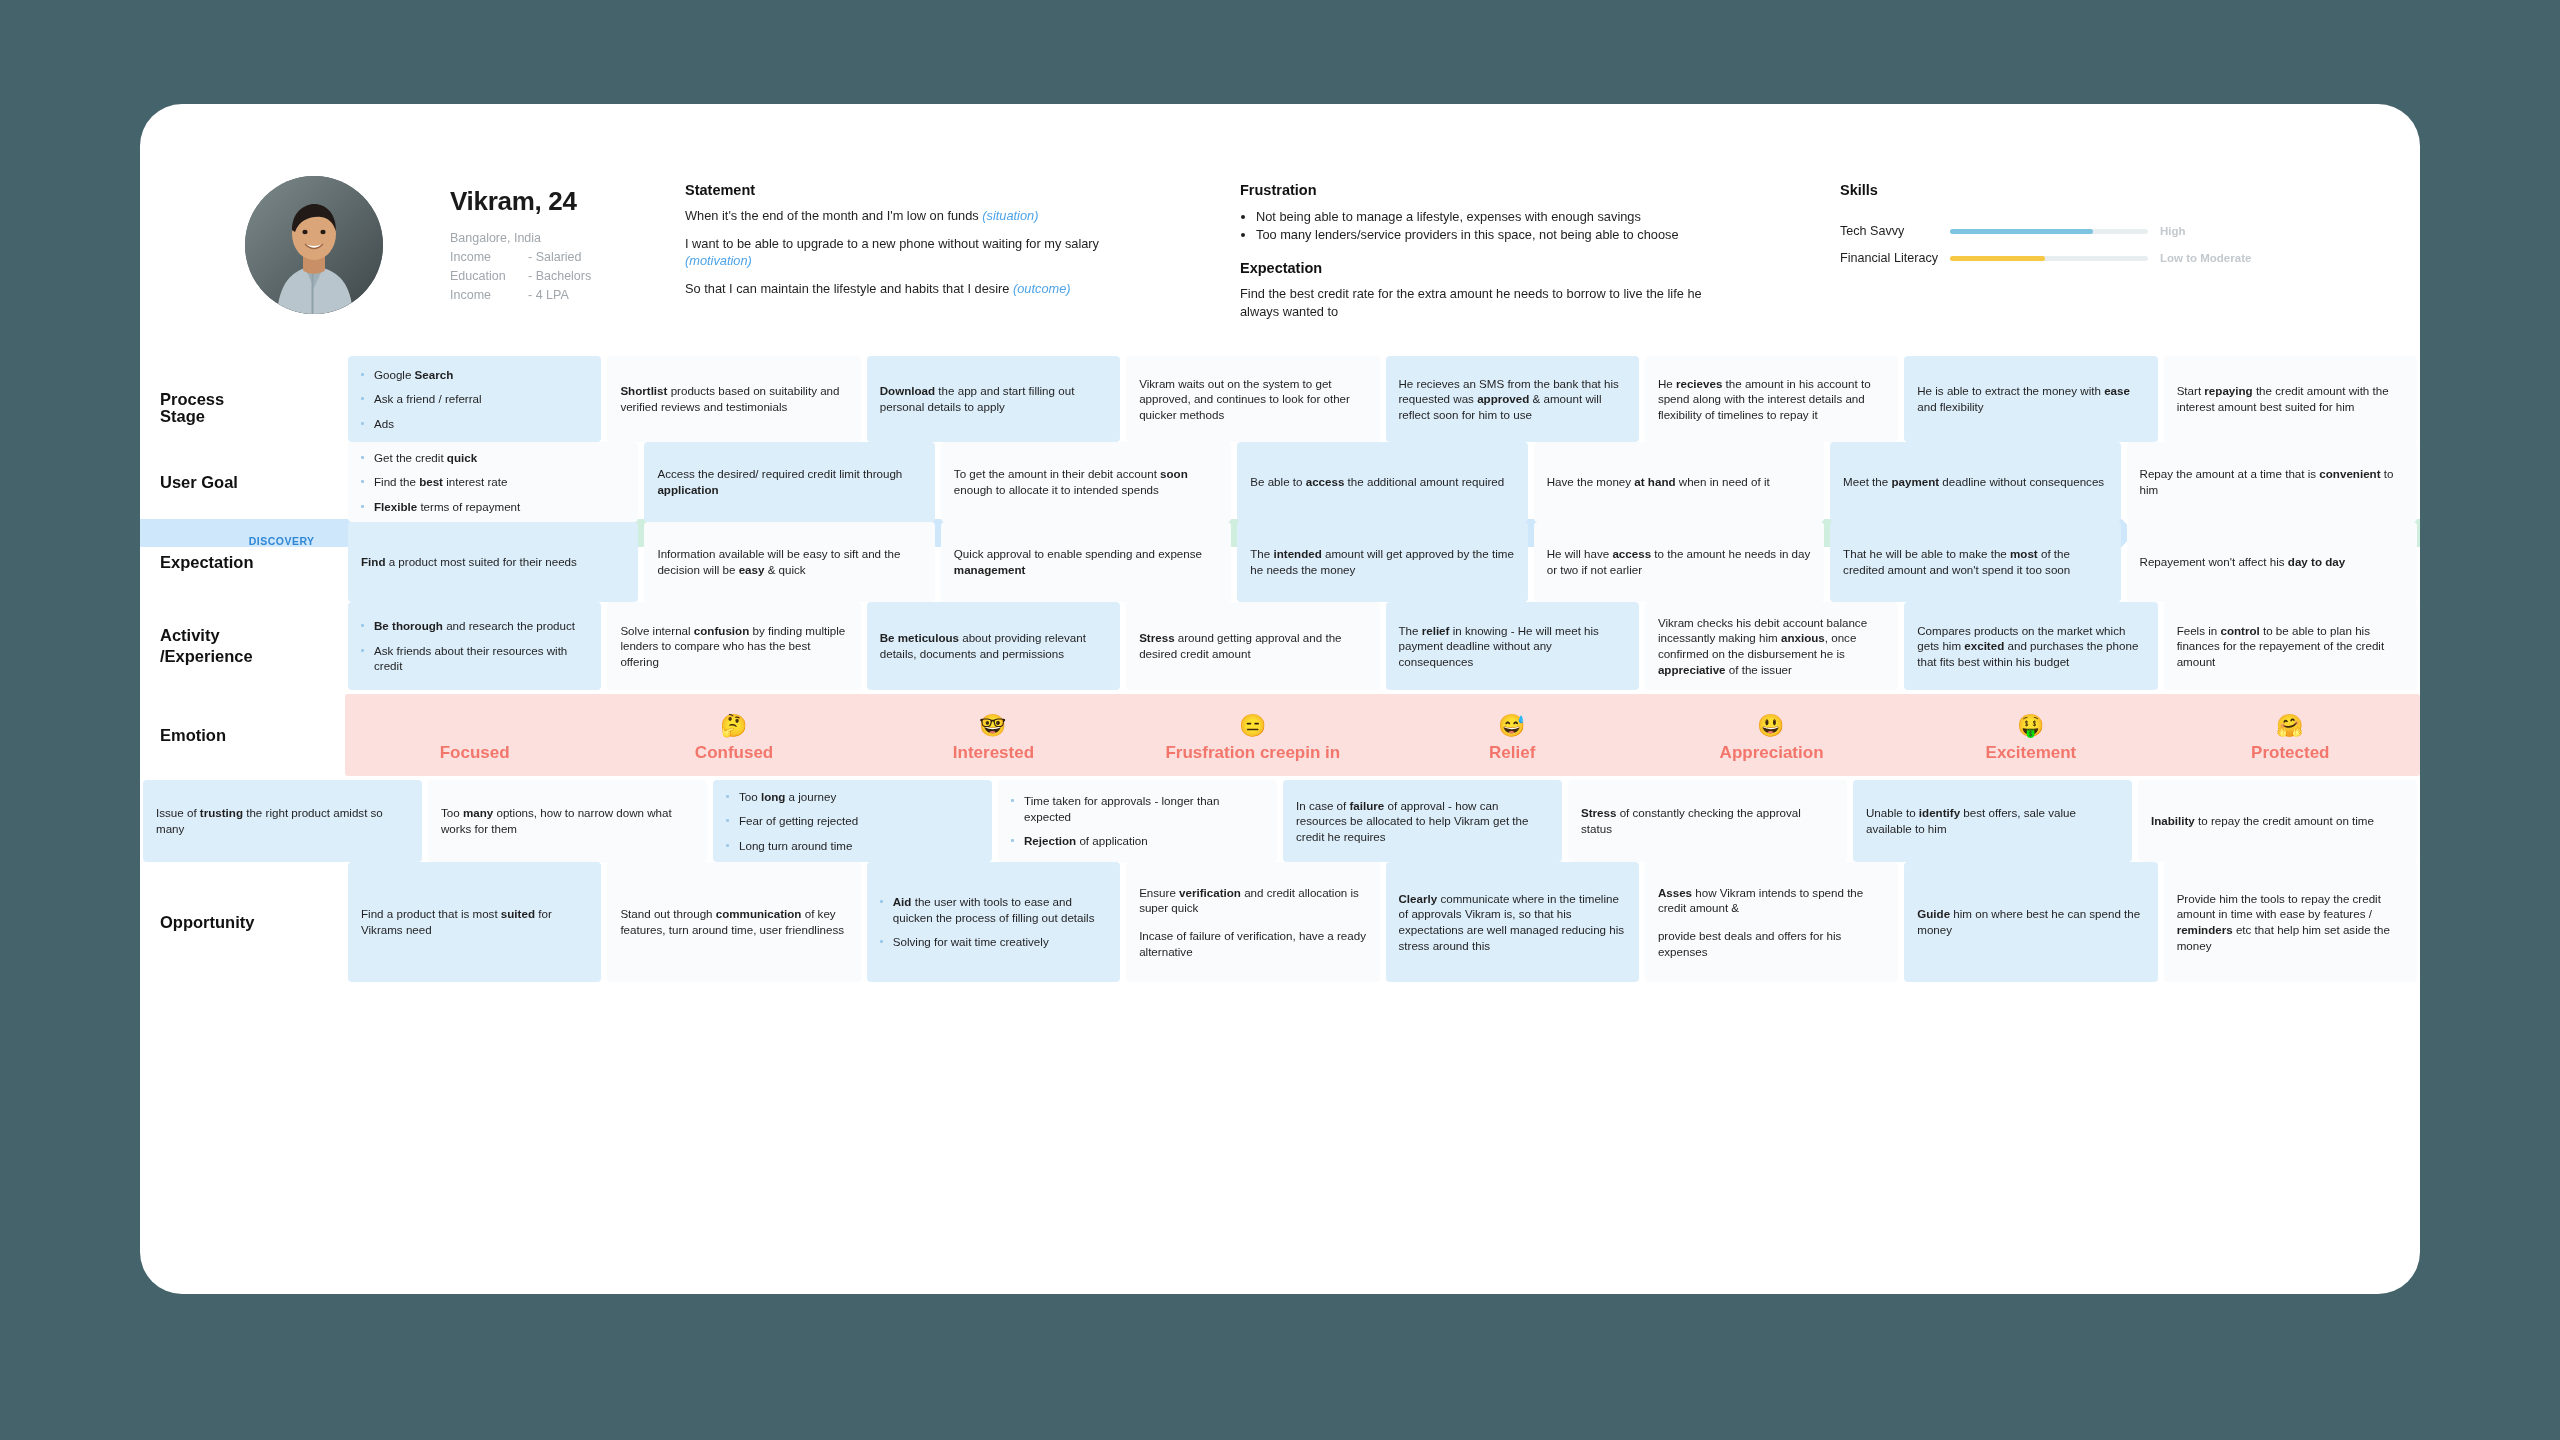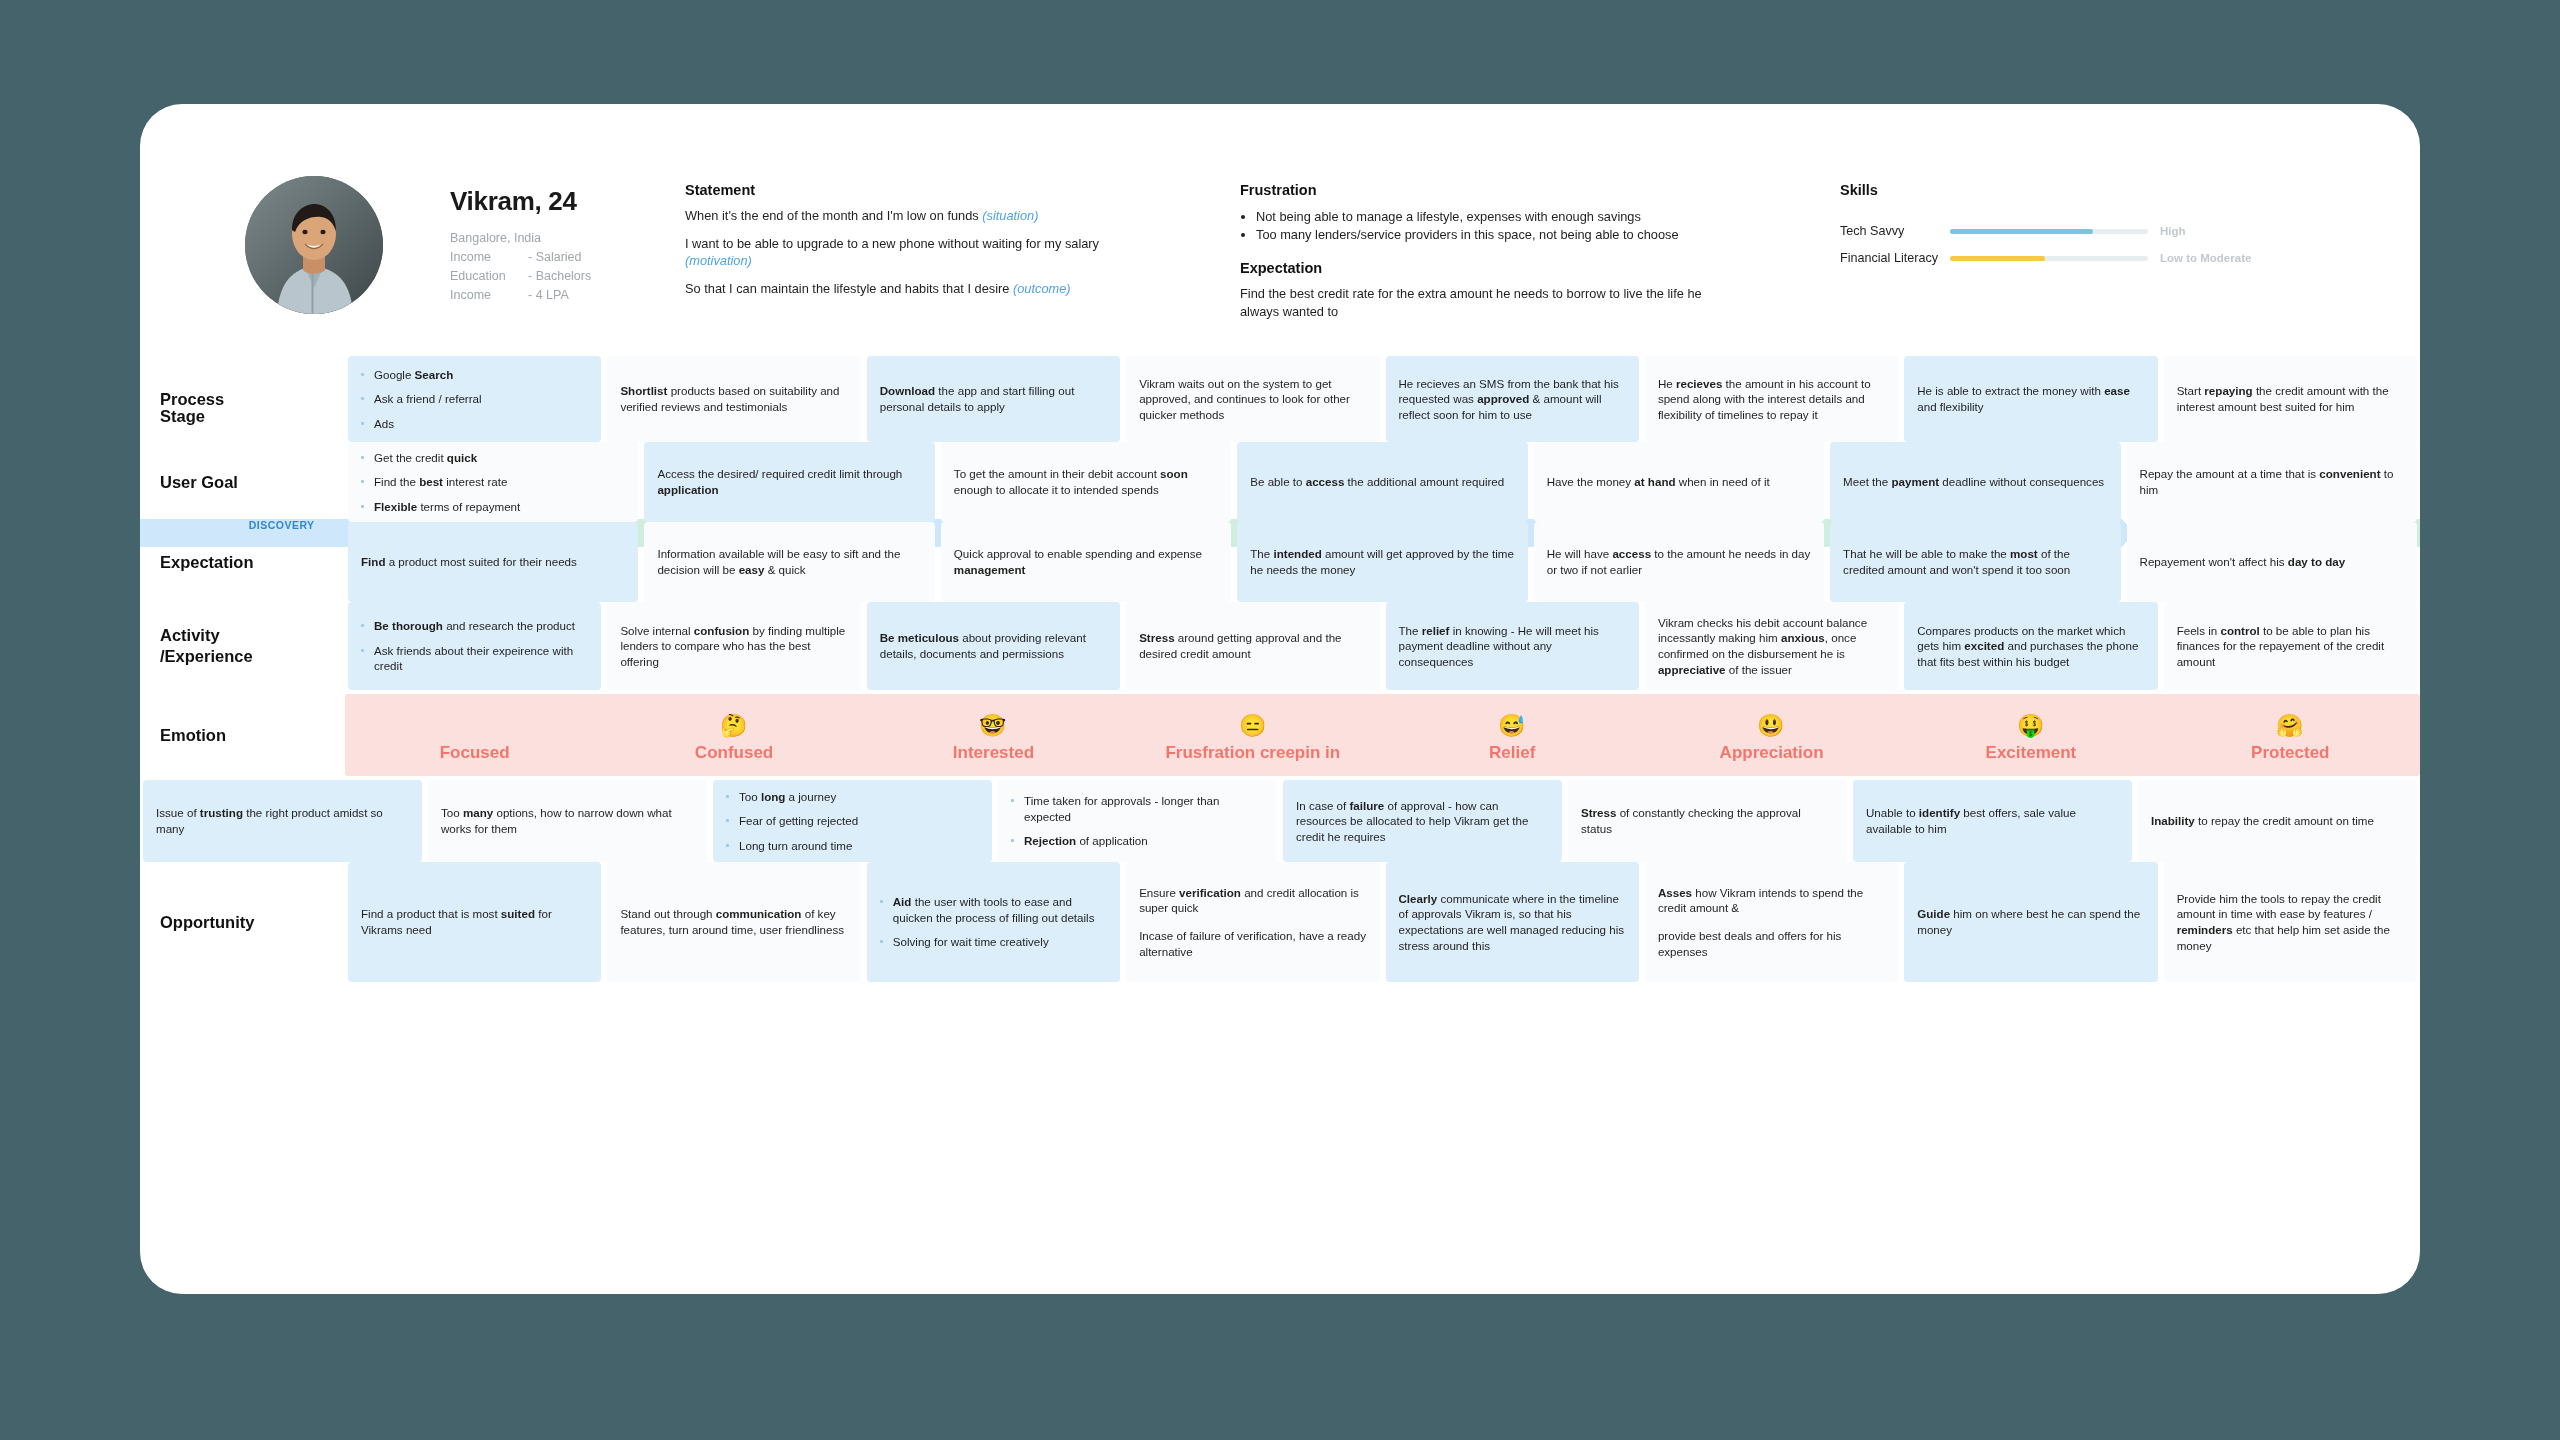--- a/index.html
+++ b/index.html
@@ -115,21 +115,21 @@
 
   
   .stage-row { height: 42px; flex-direction: column; }
   .stage-row .row-label { align-items: center; }
   .stage-cells { flex: 1; display: flex; }
   .stage-chip {
     flex: 1 1 0;
     position: relative;
     height: 28px;
     margin-right: 2px;
-    display: flex; align-items: flex-start; justify-content: center;
+    display: flex; align-items: flex-end; justify-content: center;
     font-size: 10.5px; font-weight: bold; letter-spacing: 0.5px;
     color: #2f87d6;
     clip-path: polygon(0 0, calc(100% - 13px) 0, 100% 50%, calc(100% - 13px) 100%, 0 100%, 13px 50%);
   }
   .stage-chip.first {
     clip-path: polygon(0 0, calc(100% - 13px) 0, 100% 50%, calc(100% - 13px) 100%, 0 100%);
   }
   .stage-chip.last {
     clip-path: polygon(0 0, 100% 0, 100% 100%, 0 100%, 13px 50%);
     margin-right: 0;
@@ -378,21 +378,21 @@
           </div>
         </div>
     </div>
 
     <div class="row row-activity">
       <div class="row-label">Activity<br>/Experience</div>
       <div class="cells">
           <div class="cell blue">
             <ul>
               <li><b>Be thorough</b> and research the product</li>
-              <li>Ask friends about their expeirence with credit</li>
+              <li>Ask friends about their resources with credit</li>
             </ul>
           </div>
           <div class="cell white">
             <div>Solve internal <b>confusion</b> by finding multiple lenders to compare who has the best offering</div>
           </div>
           <div class="cell blue">
             <div><b>Be meticulous</b> about providing relevant details, documents and permissions</div>
           </div>
           <div class="cell white">
             <div><b>Stress</b> around getting approval and the desired credit amount</div>

